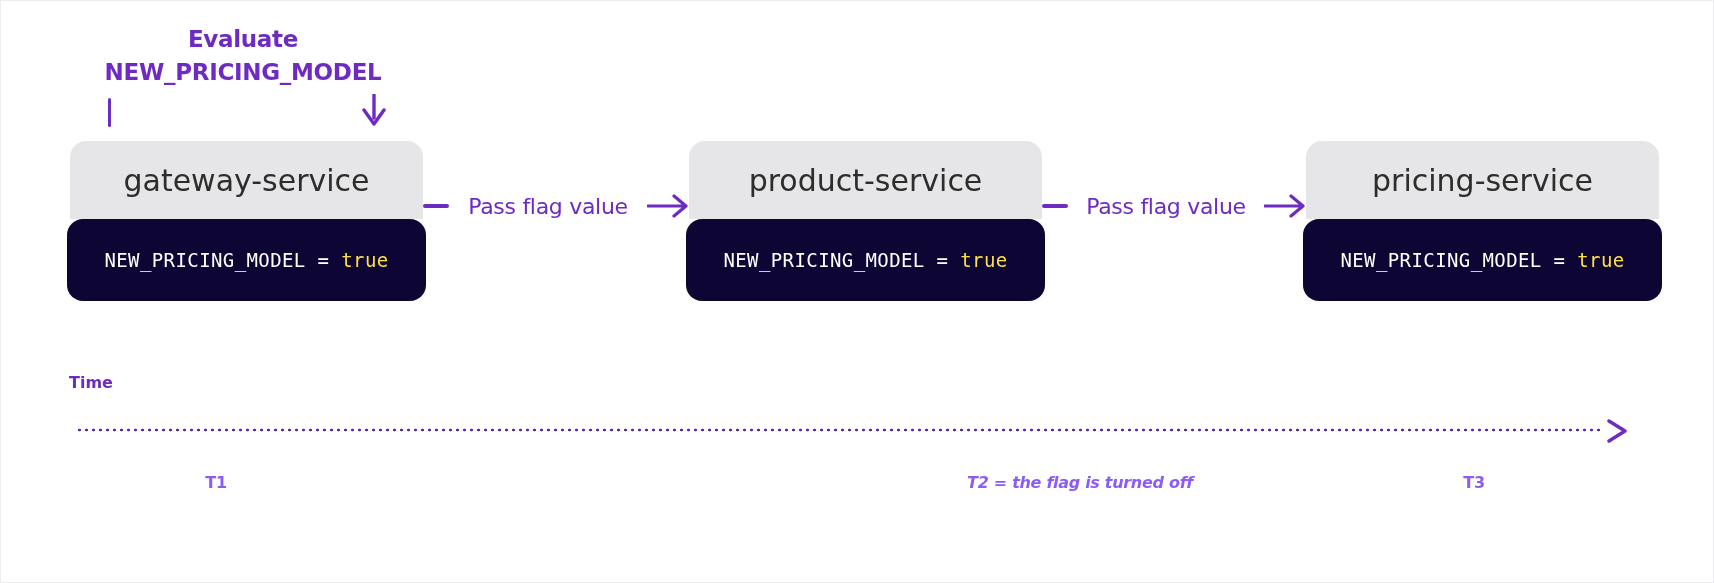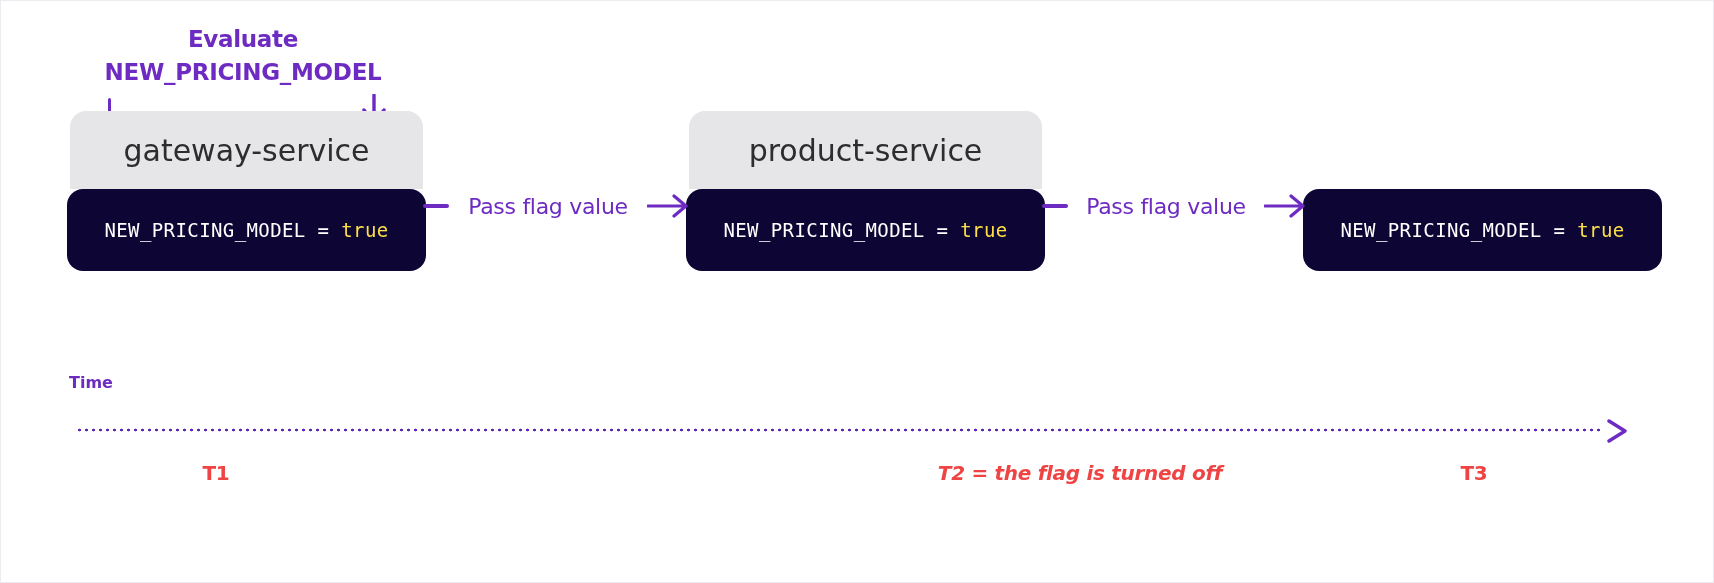--- a/index.html
+++ b/index.html
@@ -17,21 +17,21 @@
     position:absolute;left:86px;top:22px;width:312px;
     text-align:center;color:#6d2bc2;font-weight:bold;
     font-size:23px;line-height:33px;letter-spacing:-0.3px;
   }
   .ann-tick{
     position:absolute;left:107px;top:97px;width:3px;height:29px;
     background:#6d2bc2;border-radius:2px;
   }
   .down-arrow{position:absolute;left:359px;top:93px;}
   
-  .service{position:absolute;top:110px;width:353px;height:160px;}
+  .service{position:absolute;top:140px;width:353px;height:160px;}
   .service-header{
     height:78px;background:#e6e5e7;border-radius:16px 16px 0 0;
     display:flex;align-items:center;justify-content:center;
     font-size:30px;color:#2d2d2d;font-weight:400;
   }
   .service-body{
     position:absolute;left:-3px;right:-3px;top:78px;height:82px;
     background:#0d0634;border-radius:16px;
     display:flex;align-items:center;justify-content:center;
     font-family:"DejaVu Sans Mono","Liberation Mono",monospace;
@@ -57,22 +57,22 @@
     position:absolute;left:68px;top:372px;
     color:#6d2bc2;font-weight:bold;font-size:16px;
   }
   .time-dots{
     position:absolute;left:75px;top:426px;width:1525px;height:6px;
     background-image:radial-gradient(circle,#5f2bb0 1.3px,rgba(0,0,0,0) 1.6px);
     background-size:7px 6px;background-repeat:repeat-x;background-position:0 center;
   }
   .time-arrowhead{position:absolute;left:1602px;top:418px;}
   .time-marker{
-    position:absolute;top:460px;transform:translateX(-50%);
-    color:#ef4444;font-weight:bold;font-size:20px;white-space:nowrap;
+    position:absolute;top:472px;transform:translateX(-50%);
+    color:#8b5cf6;font-weight:bold;font-size:16px;white-space:nowrap;
     letter-spacing:-0.3px;
   }
   .marker-1{left:215px;} .marker-2{left:1079px;font-style:italic;} .marker-3{left:1473px;}
 </style>
 </head>
 <body>
 
 <div class="canvas">
 
   <div class="annotation">
@@ -88,20 +88,21 @@
     <div class="service-header">gateway-service</div>
     <div class="service-body"><span>NEW_PRICING_MODEL</span><span> = </span><span class="flag-true">true</span></div>
   </div>
 
   <div class="service svc-2">
     <div class="service-header">product-service</div>
     <div class="service-body"><span>NEW_PRICING_MODEL</span><span> = </span><span class="flag-true">true</span></div>
   </div>
 
   <div class="service svc-3">
+    <div class="service-header">pricing-service</div>
     <div class="service-body"><span>NEW_PRICING_MODEL</span><span> = </span><span class="flag-true">true</span></div>
   </div>
 
   <div class="connector conn-1">
     <div class="conn-dash"></div>
     <div class="conn-label">Pass flag value</div>
     <svg class="conn-arrow" width="42" height="28" viewBox="0 0 42 28">
       <path d="M1 14 H36 M27 4 L39 14 L27 24" fill="none" stroke="#6d2bc2" stroke-width="3.2" stroke-linecap="round" stroke-linejoin="round"></path>
     </svg>
   </div>

